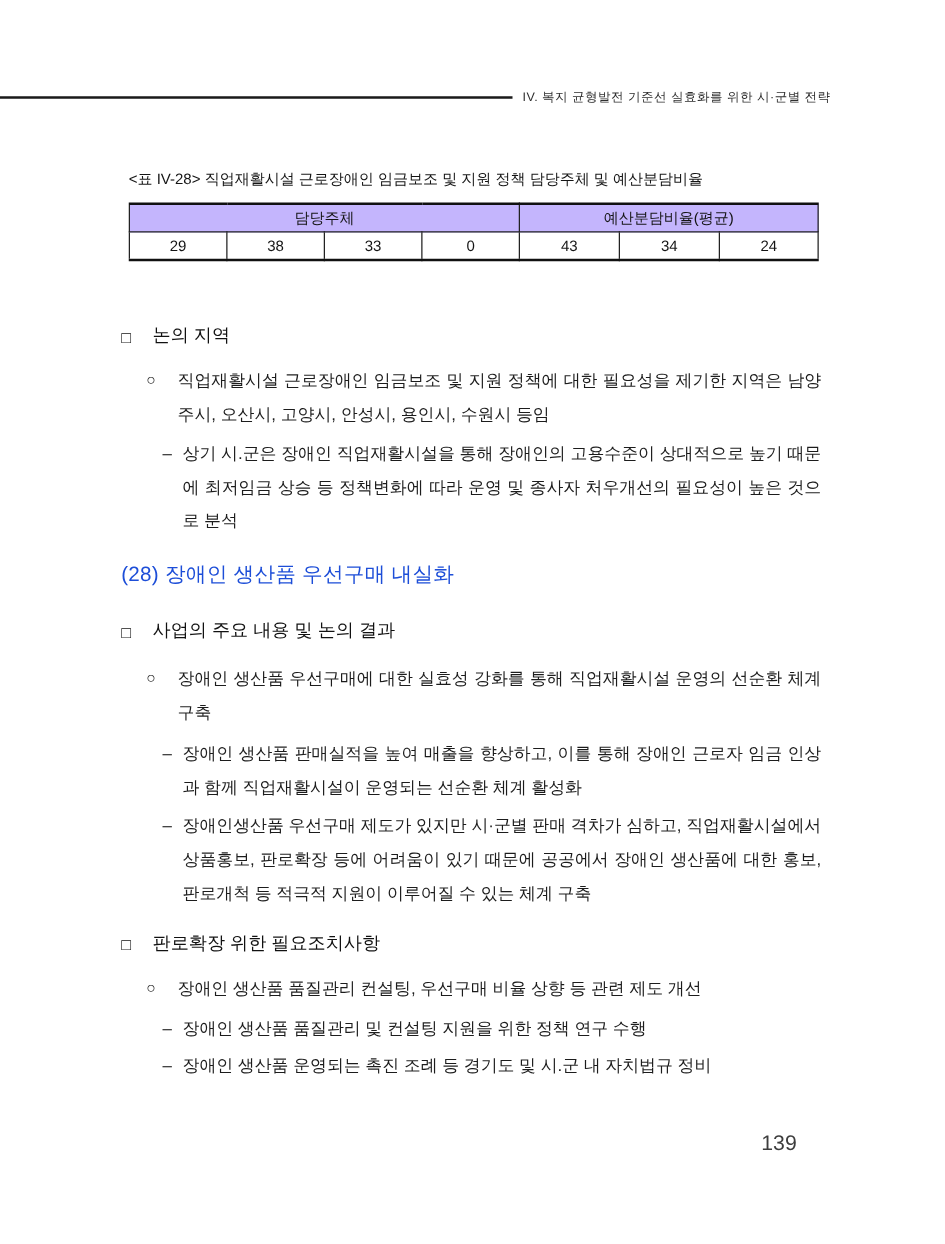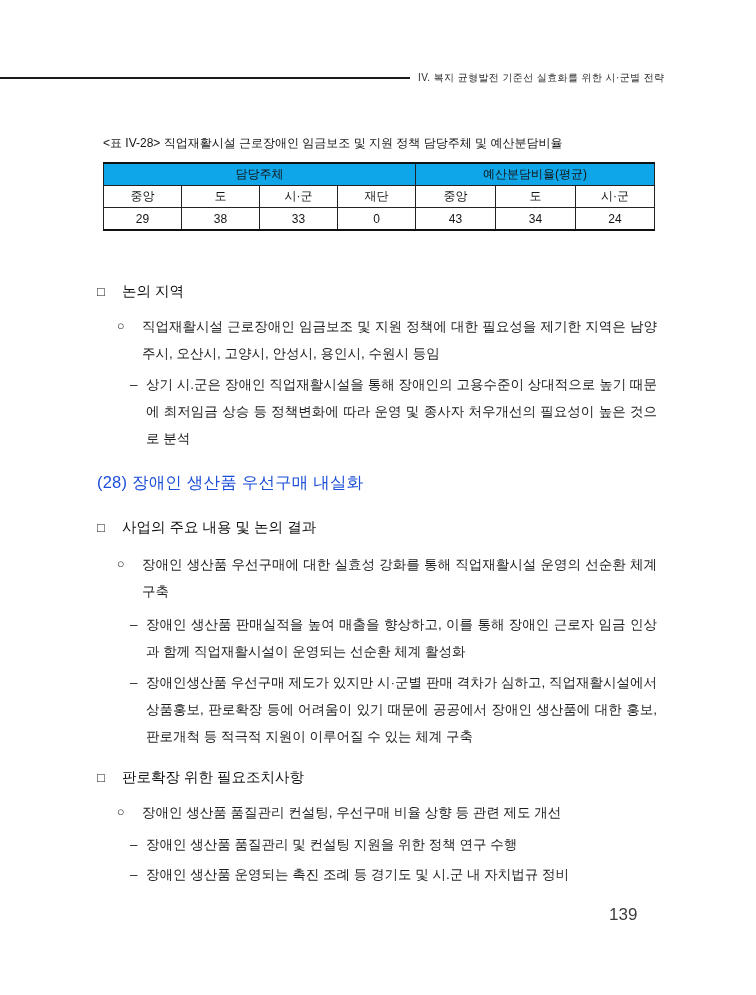--- a/index.html
+++ b/index.html
@@ -18,21 +18,21 @@
   .content { position:absolute; left:97px; top:134px; width:560px; }
 
   .caption { width:551px; margin-left:6px; font-size:12px; line-height:18px; margin-bottom:10px; color:#141414; }
 
   table.budget { border-collapse:collapse; table-layout:fixed; width:551px; margin-left:6px;
     border-top:2px solid #111; border-bottom:2px solid #111; }
   table.budget th, table.budget td {
     border:1px solid #222; font-weight:normal; font-size:12px; text-align:center;
     height:21px; padding:0 2px; color:#141414;
   }
-  table.budget tr.group-row th { background:#0ea5e9; }
+  table.budget tr.group-row th { background:#c4b5fd; }
   table.budget tr.sub-row th { background:#ffffff; }
 
   .h1 { font-size:16.5px; line-height:24px; color:#1d4ed8; margin-top:18px; letter-spacing:0.2px; }
   .h2 { display:flex; font-size:14.5px; line-height:27px; color:#111; }
   .h2 .mk { flex:none; width:25px; font-size:13px; }
   .li-circle { display:flex; margin-left:20px; font-size:13.5px; line-height:27px; }
   .li-circle .mk { flex:none; width:25px; font-size:12.5px; }
   .li-dash { display:flex; margin-left:33px; font-size:13.5px; line-height:27px; }
   .li-dash .mk { flex:none; width:16px; }
   .txt { flex:1; text-align:justify; }
@@ -67,29 +67,20 @@
           <col style="width:78px">
           <col style="width:78px">
         <col style="width:80px">
           <col style="width:80px">
           <col style="width:79px">
       </colgroup>
       <thead>
         <tr class="group-row">
           <th colspan="4">담당주체</th>
           <th colspan="3">예산분담비율(평균)</th>
-        </tr>
-        <tr class="sub-row">
-          <th>중앙</th>
-          <th>도</th>
-          <th>시·군</th>
-          <th>재단</th>
-          <th>중앙</th>
-          <th>도</th>
-          <th>시·군</th>
         </tr>
       </thead>
       <tbody>
         <tr>
           <td>29</td>
           <td>38</td>
           <td>33</td>
           <td>0</td>
           <td>43</td>
           <td>34</td>

